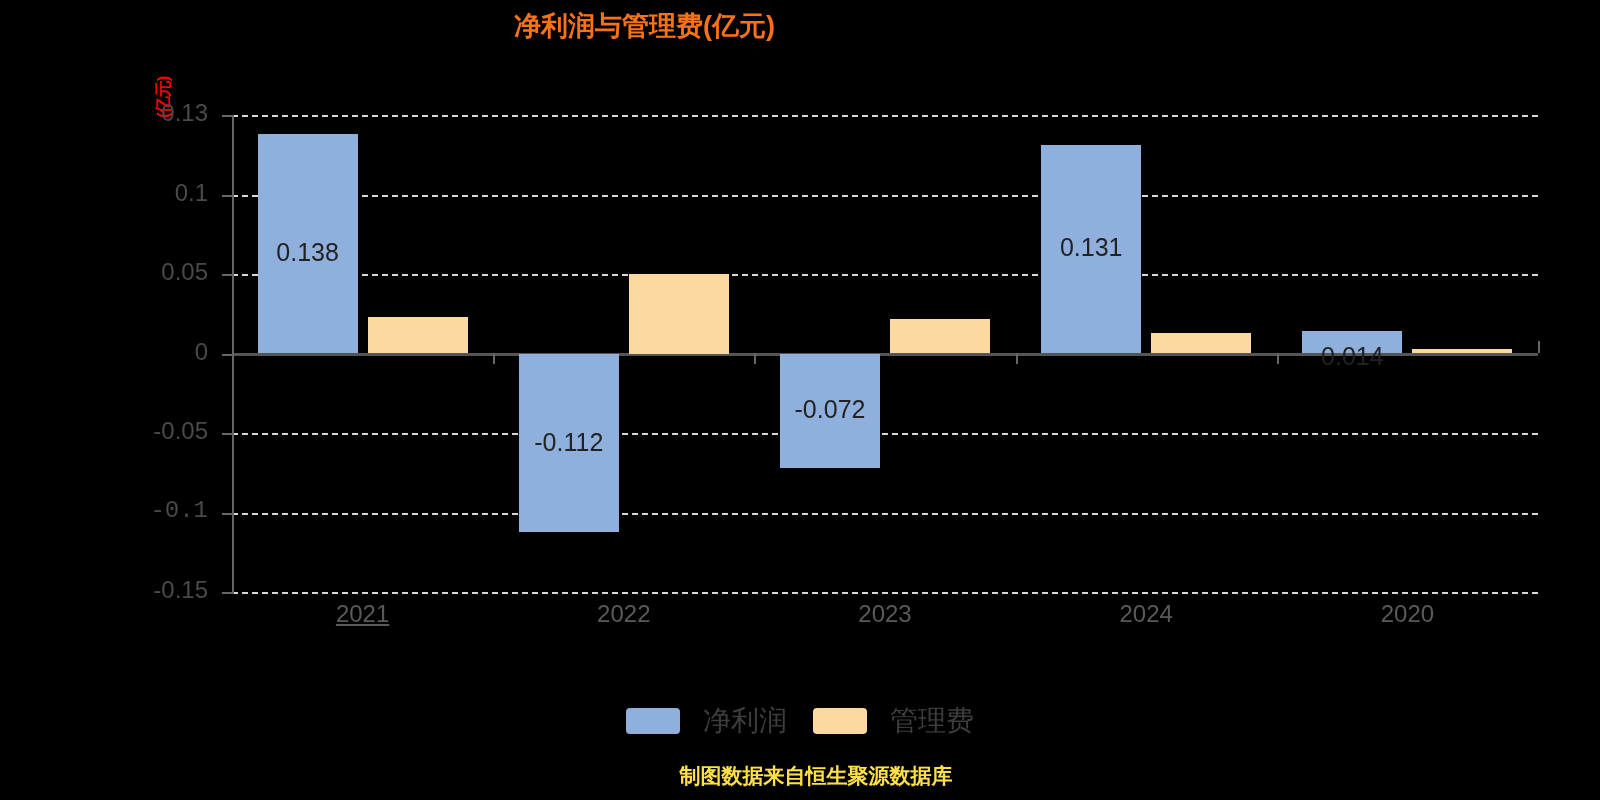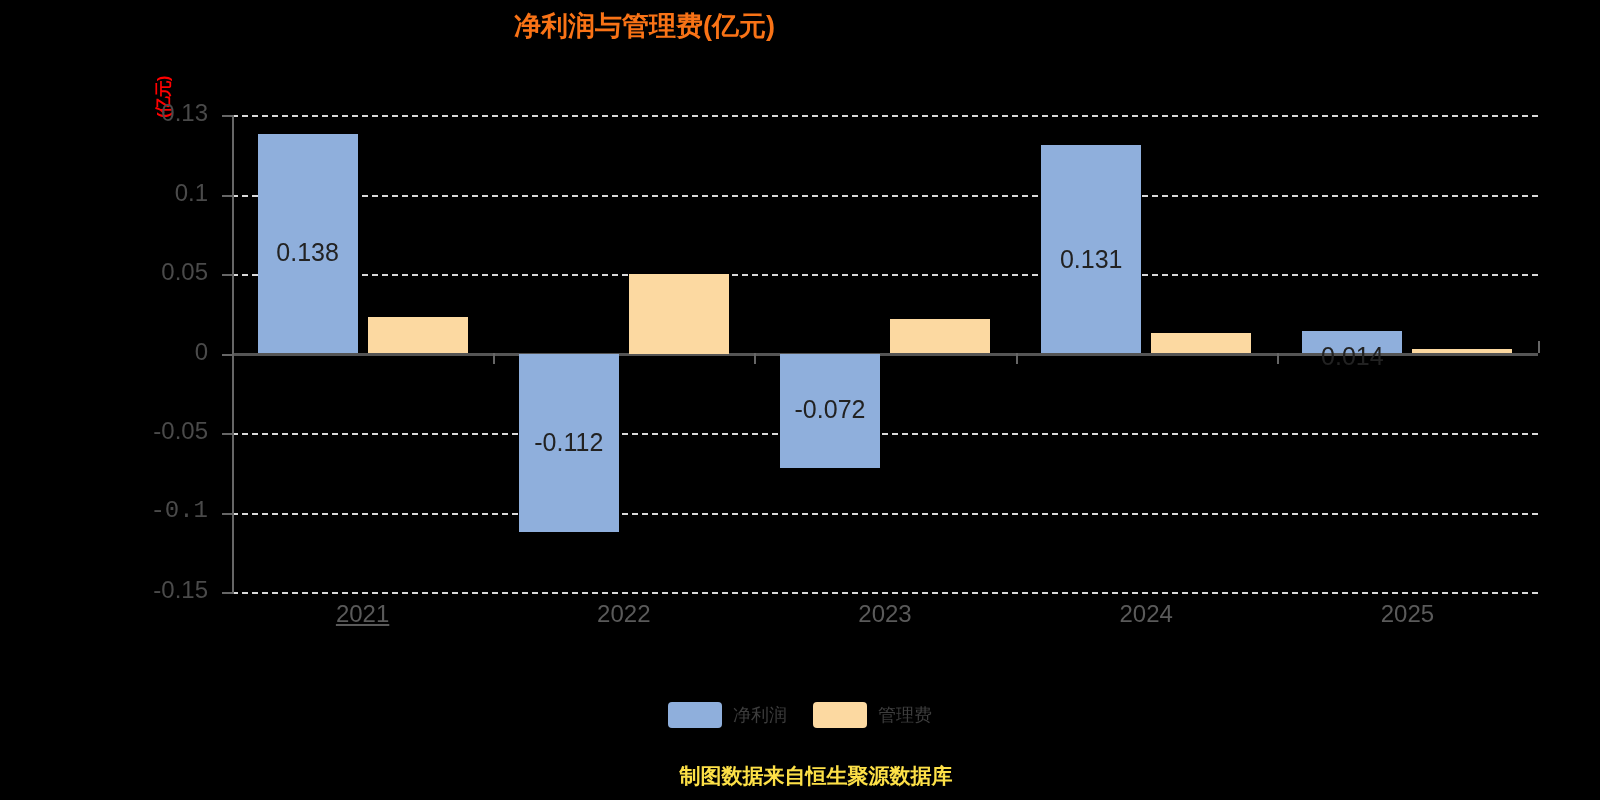--- a/index.html
+++ b/index.html
@@ -166,23 +166,24 @@
     gap: 11px;
   }
   .legend-swatch {
     width: 54px;
     height: 26px;
     border-radius: 4px;
   }
   .legend-swatch.series-net { background: #8FAFDC; }
   .legend-swatch.series-admin { background: #FCD9A1; }
   .legend-label {
-    font-size: 18px;
+    font-size: 28px;
     color: #3d3d3d;
     white-space: nowrap;
+    margin-left: 12px;
   }
 
   
   .footer-note {
     position: absolute;
     left: 16px;
     top: 762px;
     width: 1600px;
     text-align: center;
     font-size: 21px;
@@ -220,34 +221,34 @@
       <div class="y-label" style="left: 118px; top: 337.5px;">0</div>
       <div class="y-label" style="left: 118px; top: 417px;">-0.05</div>
       <div class="y-label" style="left: 118px; top: 496.5px; font-family: Liberation Mono, monospace;">-0.1</div>
       <div class="y-label" style="left: 118px; top: 576px;">-0.15</div>
     </div>
   <div id="x-labels">
       <div class="x-label" style="left: 292.6px; text-decoration: underline;">2021</div>
       <div class="x-label" style="left: 553.8px;">2022</div>
       <div class="x-label" style="left: 815px;">2023</div>
       <div class="x-label" style="left: 1076.2px;">2024</div>
-      <div class="x-label" style="left: 1337.4px;">2025</div>
+      <div class="x-label" style="left: 1337.4px;">2020</div>
     </div>
   <div id="bars-layer">
       <div class="bar series-net" style="left: 257.6px; top: 134.08px; width: 100px; height: 219.42px;"></div>
       <div class="bar-value" style="width: 160px; left: 227.6px; top: 238px;">0.138</div>
       <div class="bar series-admin" style="left: 367.6px; top: 316.93px; width: 100px; height: 36.57px;"></div>
       <div class="bar series-net" style="left: 518.8px; top: 353.5px; width: 100px; height: 178.08px;"></div>
       <div class="bar-value" style="width: 160px; left: 488.8px; top: 428px;">-0.112</div>
       <div class="bar series-admin" style="left: 628.8px; top: 274px; width: 100px; height: 79.5px;"></div>
       <div class="bar series-net" style="left: 780px; top: 353.5px; width: 100px; height: 114.48px;"></div>
       <div class="bar-value" style="width: 160px; left: 750px; top: 394.74px;">-0.072</div>
       <div class="bar series-admin" style="left: 890px; top: 318.52px; width: 100px; height: 34.98px;"></div>
       <div class="bar series-net" style="left: 1041.2px; top: 145.21px; width: 100px; height: 208.29px;"></div>
-      <div class="bar-value" style="width: 160px; left: 1011.2px; top: 233.355px; margin-top: 12px;">0.131</div>
+      <div class="bar-value" style="width: 160px; left: 1011.2px; top: 233.355px;">0.131</div>
       <div class="bar series-admin" style="left: 1151.2px; top: 332.83px; width: 100px; height: 20.67px;"></div>
       <div class="bar series-net" style="left: 1302.4px; top: 331.24px; width: 100px; height: 22.26px;"></div>
       <div class="bar-value" style="width: 160px; left: 1272.4px; top: 342px;">0.014</div>
       <div class="bar series-admin" style="left: 1412.4px; top: 348.73px; width: 100px; height: 4.77px;"></div>
     </div>
 
   <div class="legend" id="legend">
       <div class="legend-item">
         <span class="legend-swatch series-net"></span>
         <span class="legend-label">净利润</span>

